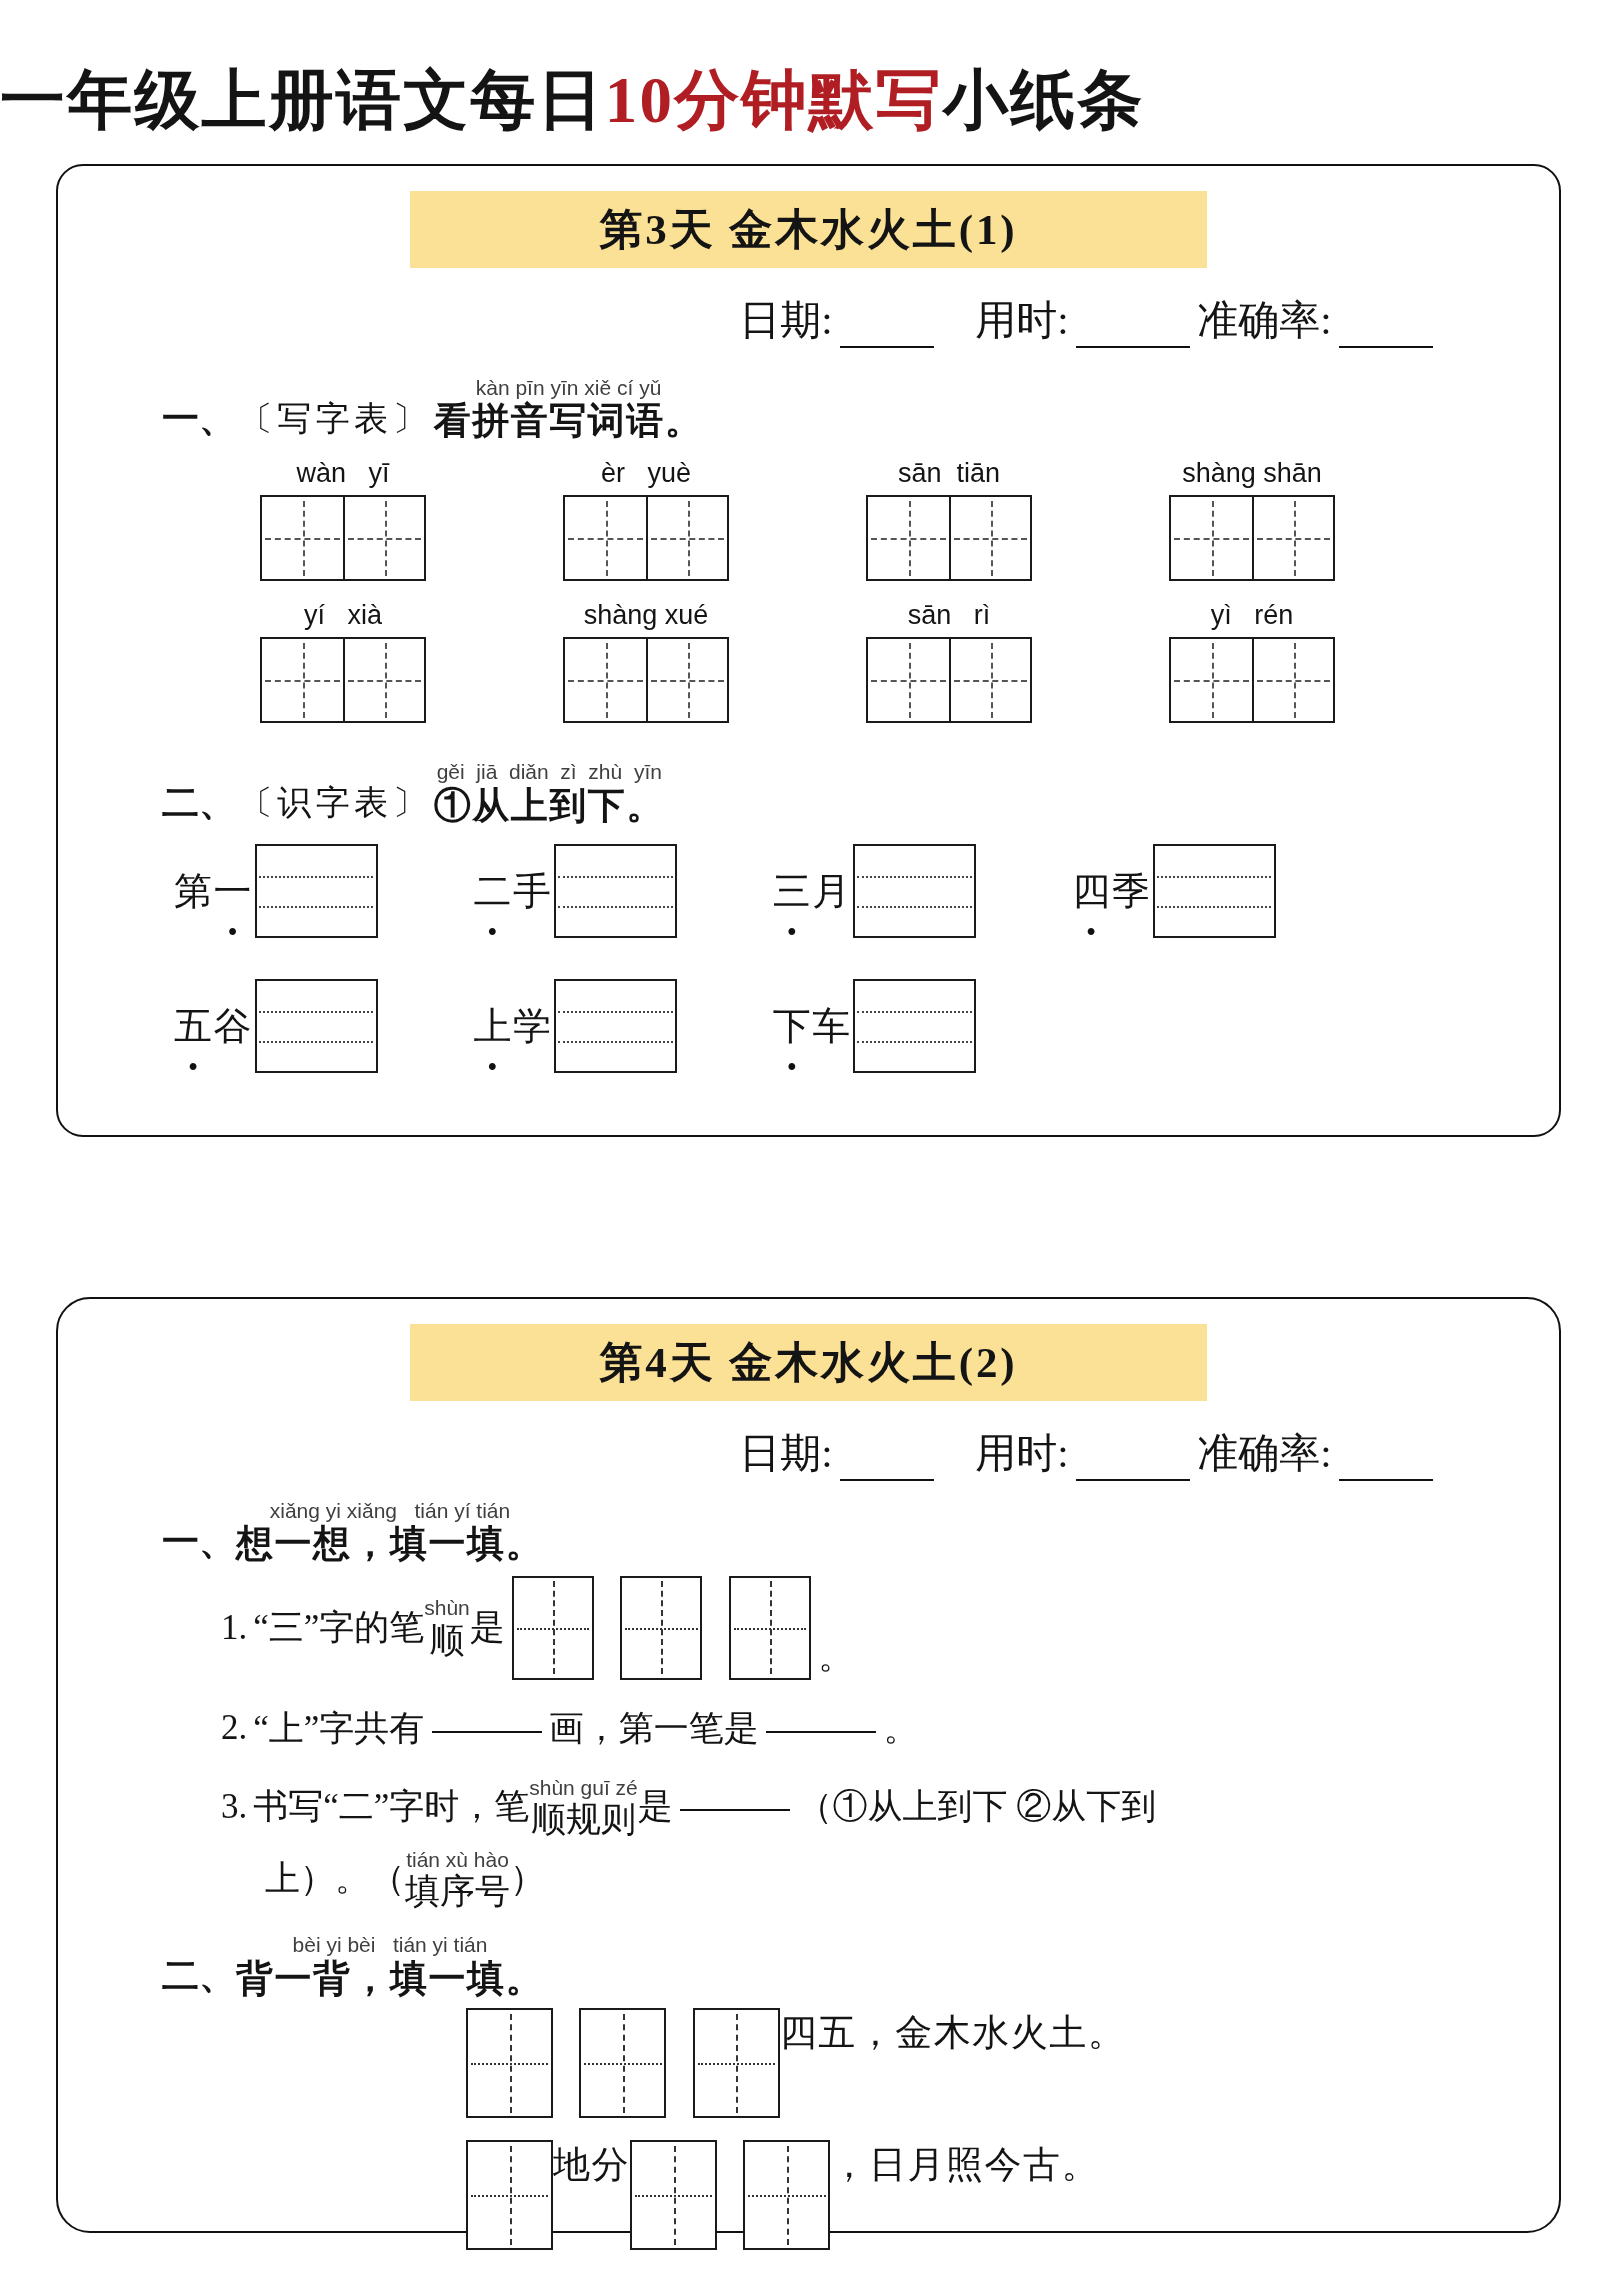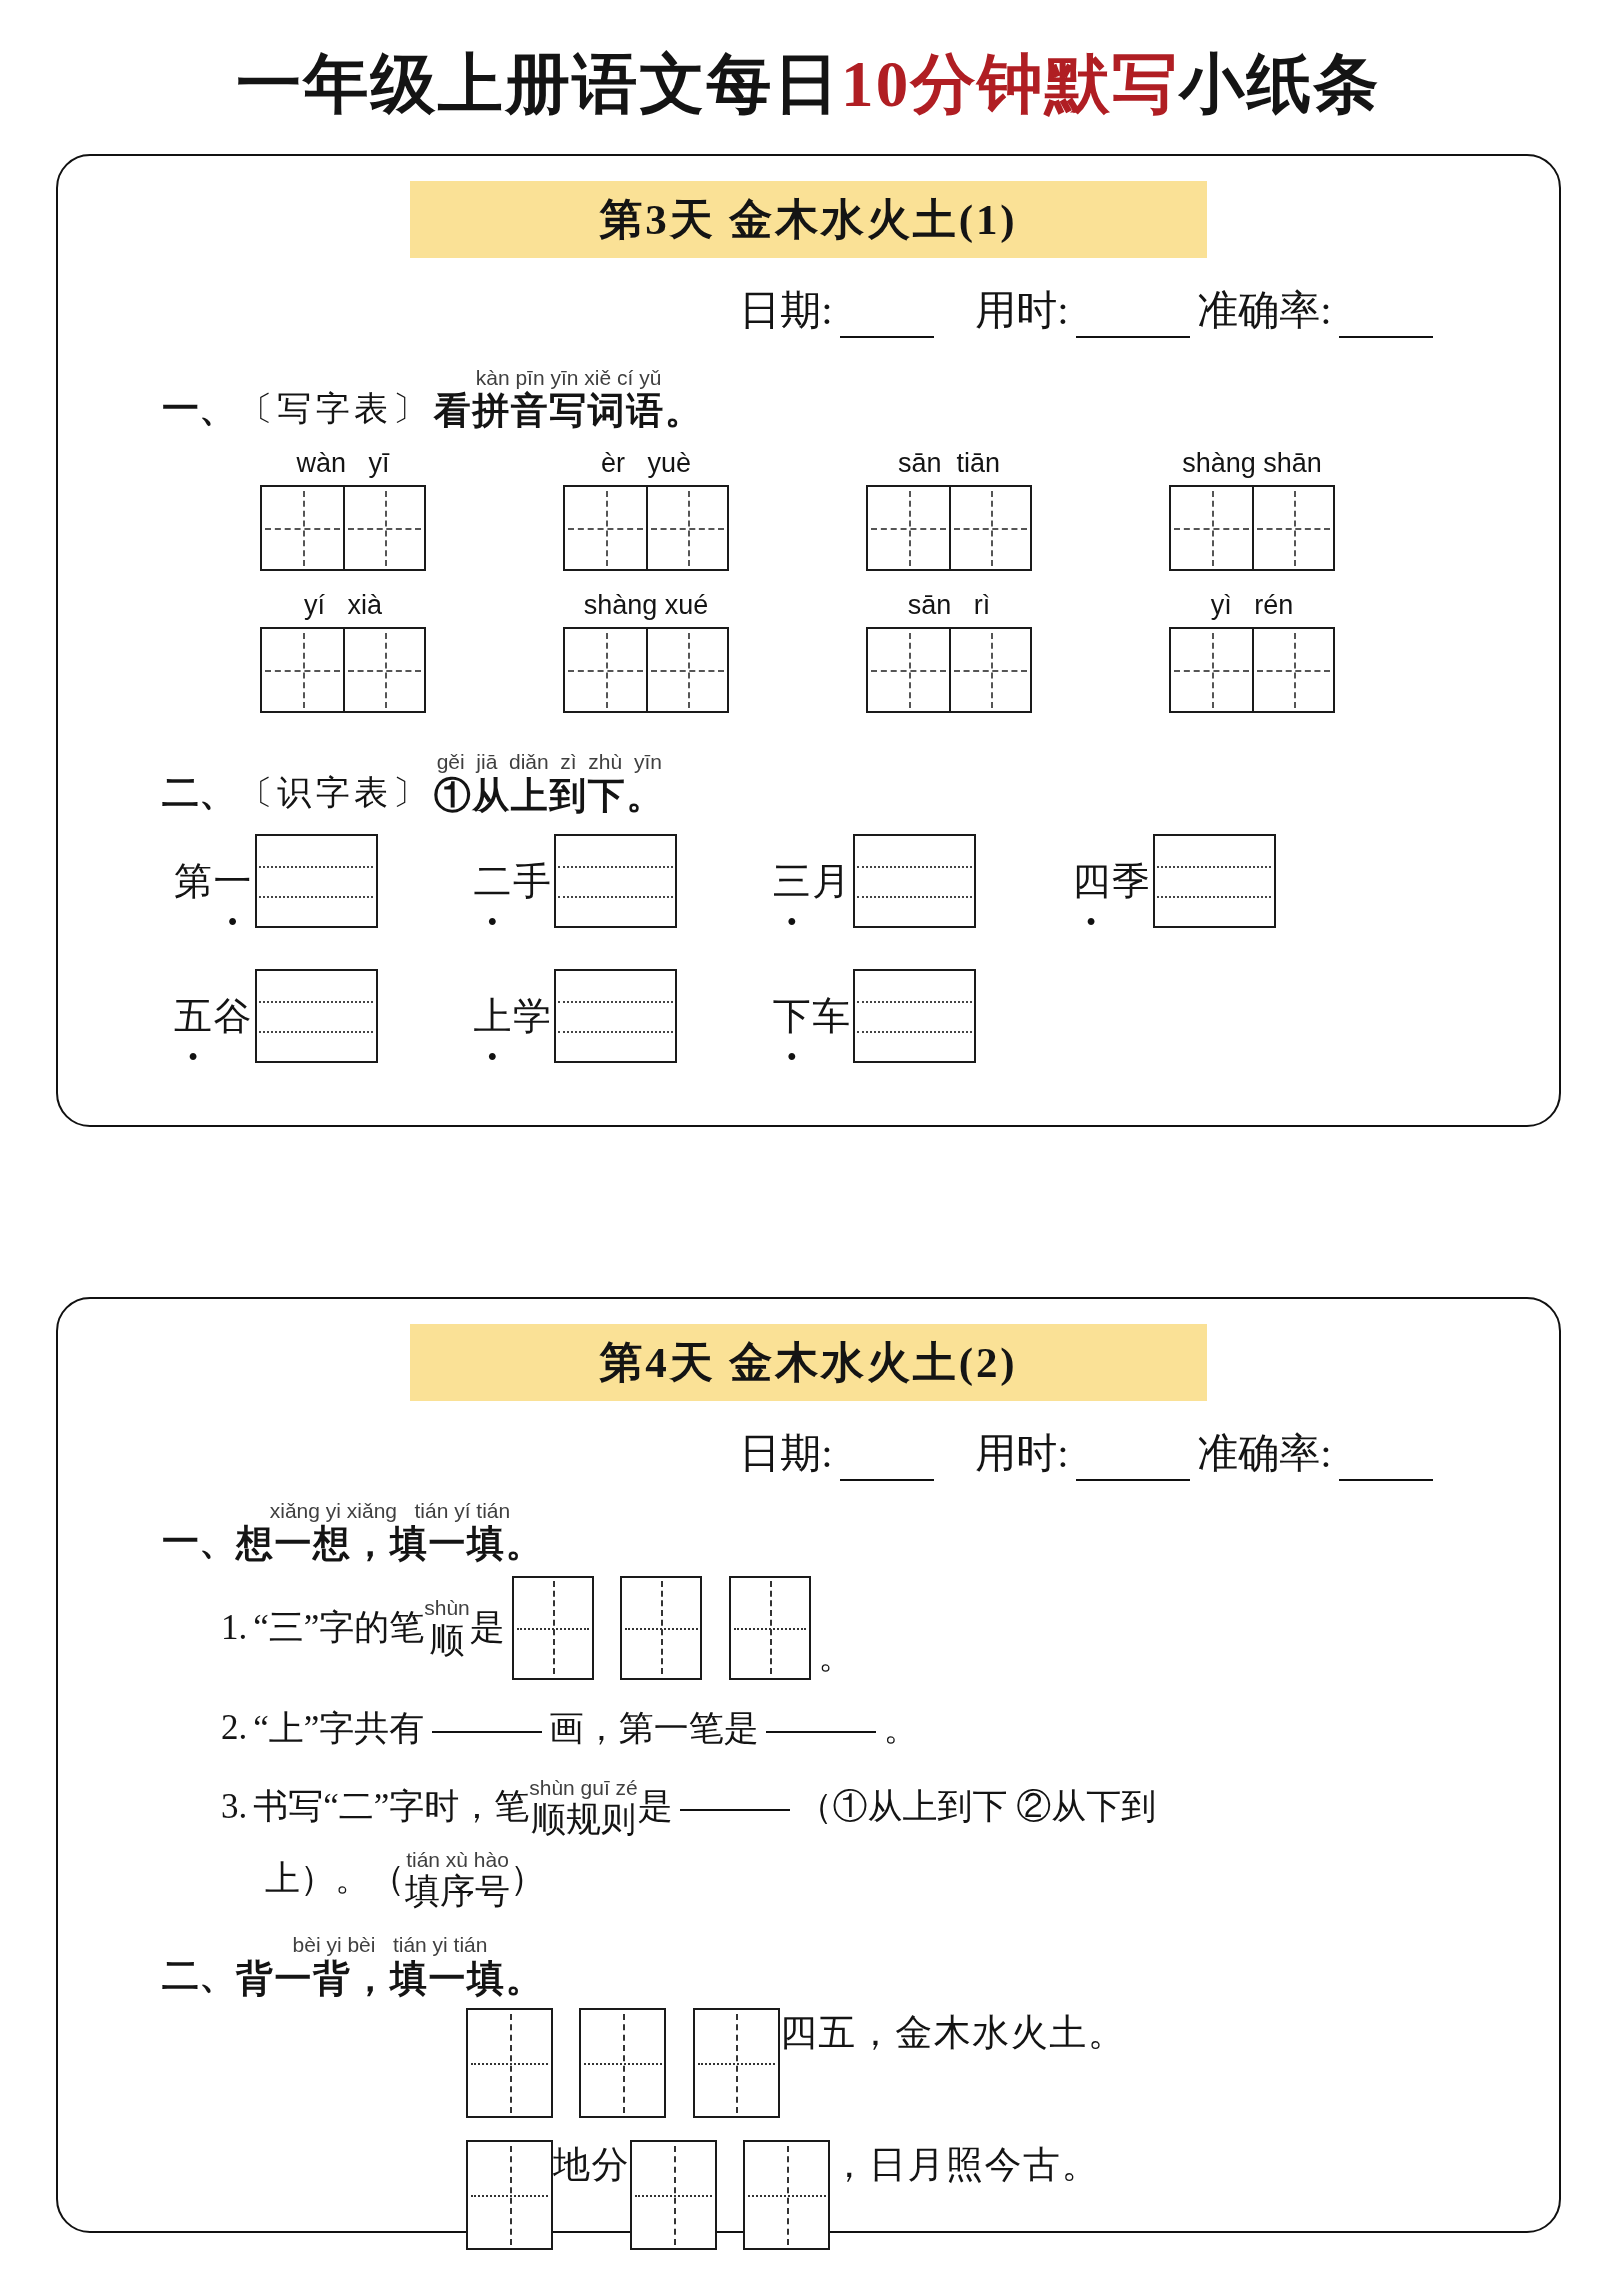--- a/index.html
+++ b/index.html
@@ -9,30 +9,30 @@
     --line:#3a3a3a;
   }
   *{margin:0;padding:0;box-sizing:border-box;}
   html,body{background:#ffffff;}
   .page{
     width:1617px;height:2284px;position:relative;background:#fff;
     font-family:"Liberation Serif",serif;color:var(--ink);overflow:hidden;
   }
   
   .main-title{
-    padding-top:40px;text-align:center;font-size:65px;font-weight:900;
+    padding-top:56px;font-size:65px;font-weight:900;
     letter-spacing:2.2px;font-family:"Liberation Serif",serif;white-space:nowrap;
   }
   .main-title .red{color:var(--accent-red);}
   
   .card{
     position:absolute;left:56px;width:1505px;background:#fff;
     border:2.9px solid #111;border-radius:34px;
   }
-  .card1{top:154px;height:973px;}
+  .card1{top:164px;height:973px;border-radius:27px;}
   .card2{top:1297px;height:936px;}
   .band{
     width:797px;margin:25px auto 0;background:var(--band-bg);
     text-align:center;font-size:43px;font-weight:800;padding:10.3px 0 8.8px;
     letter-spacing:2.9px;font-family:"Liberation Serif",serif;white-space:nowrap;
   }
   .meta-row{
     display:flex;justify-content:flex-end;align-items:flex-end;
     padding-right:126px;margin-top:25px;font-size:41px;white-space:nowrap;
   }

